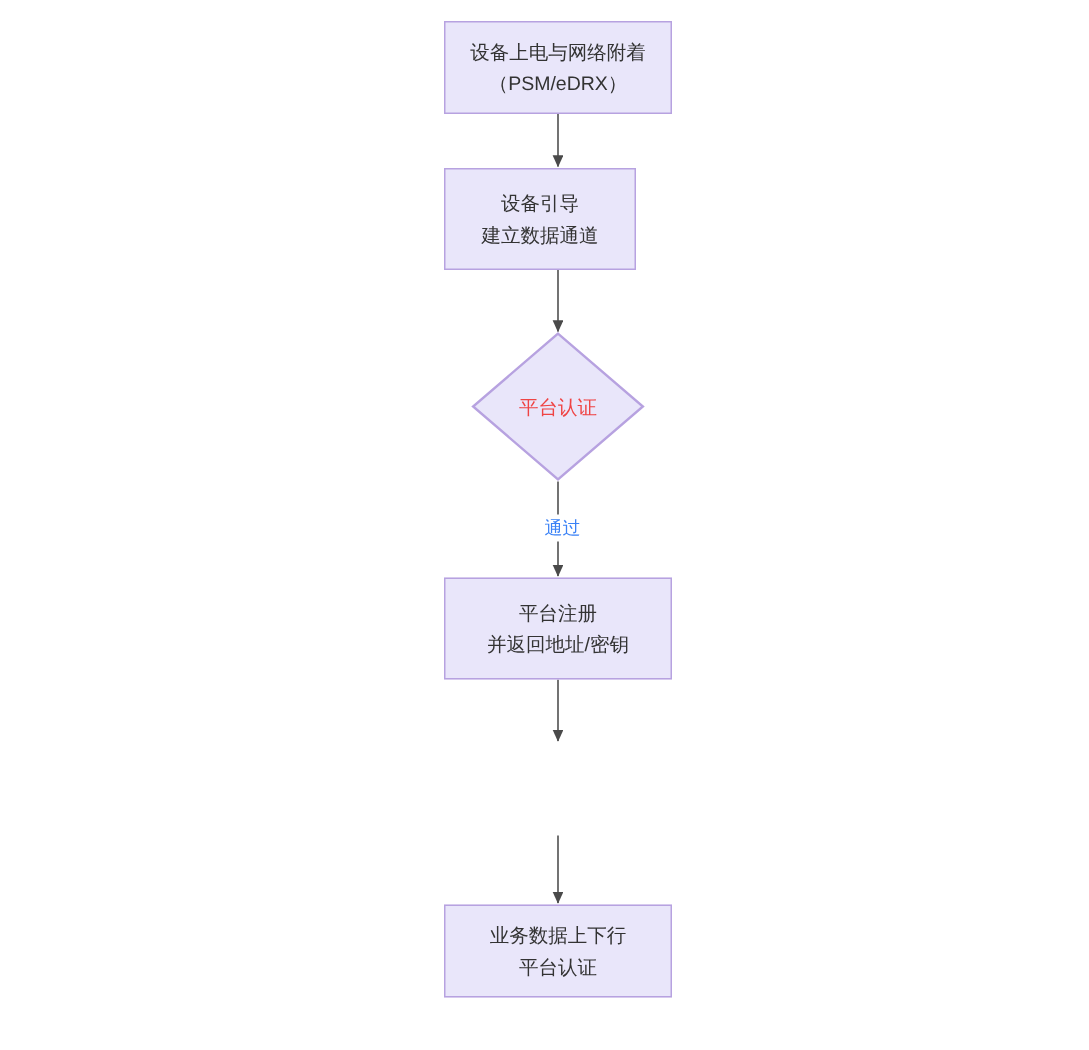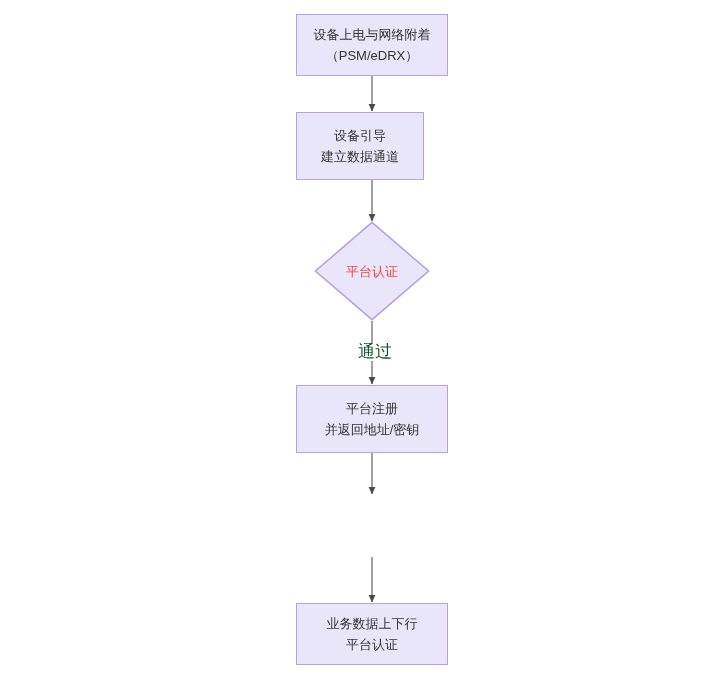--- a/index.html
+++ b/index.html
@@ -77,22 +77,22 @@
     color: #ef4444;
     font-size: 13px;
     line-height: 21px;
     text-align: center;
   }
 
   
   .edge-label {
     position: absolute;
     background: #ffffff;
-    color: #14532d;
-    font-size: 17px;
+    color: #3b82f6;
+    font-size: 12px;
     line-height: 18px;
     padding: 0 2px;
     text-align: center;
     white-space: nowrap;
   }
 </style>
 </head>
 <body>
 
 <div id="flow-canvas">

